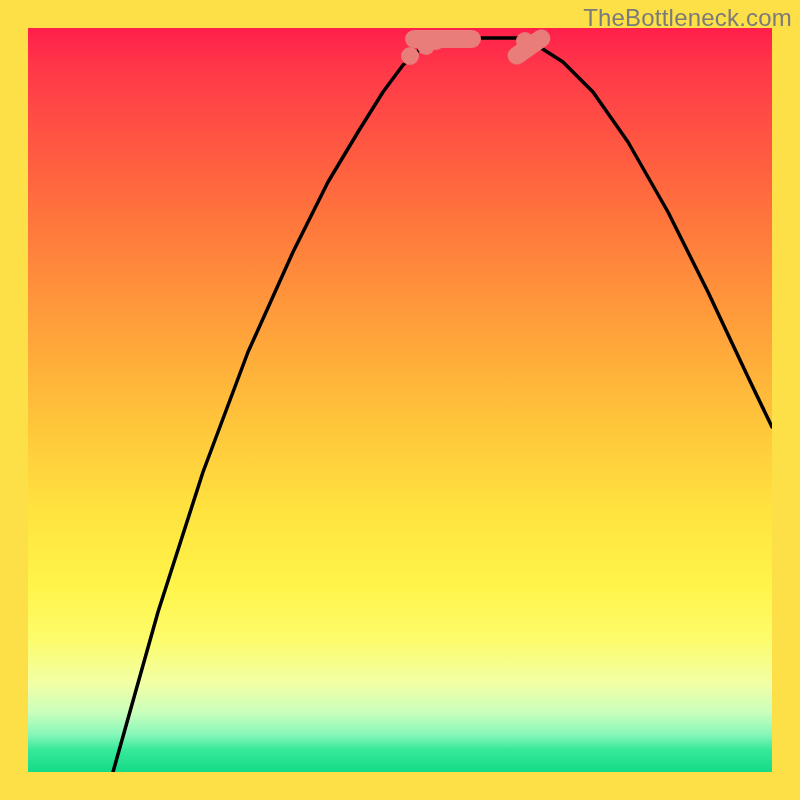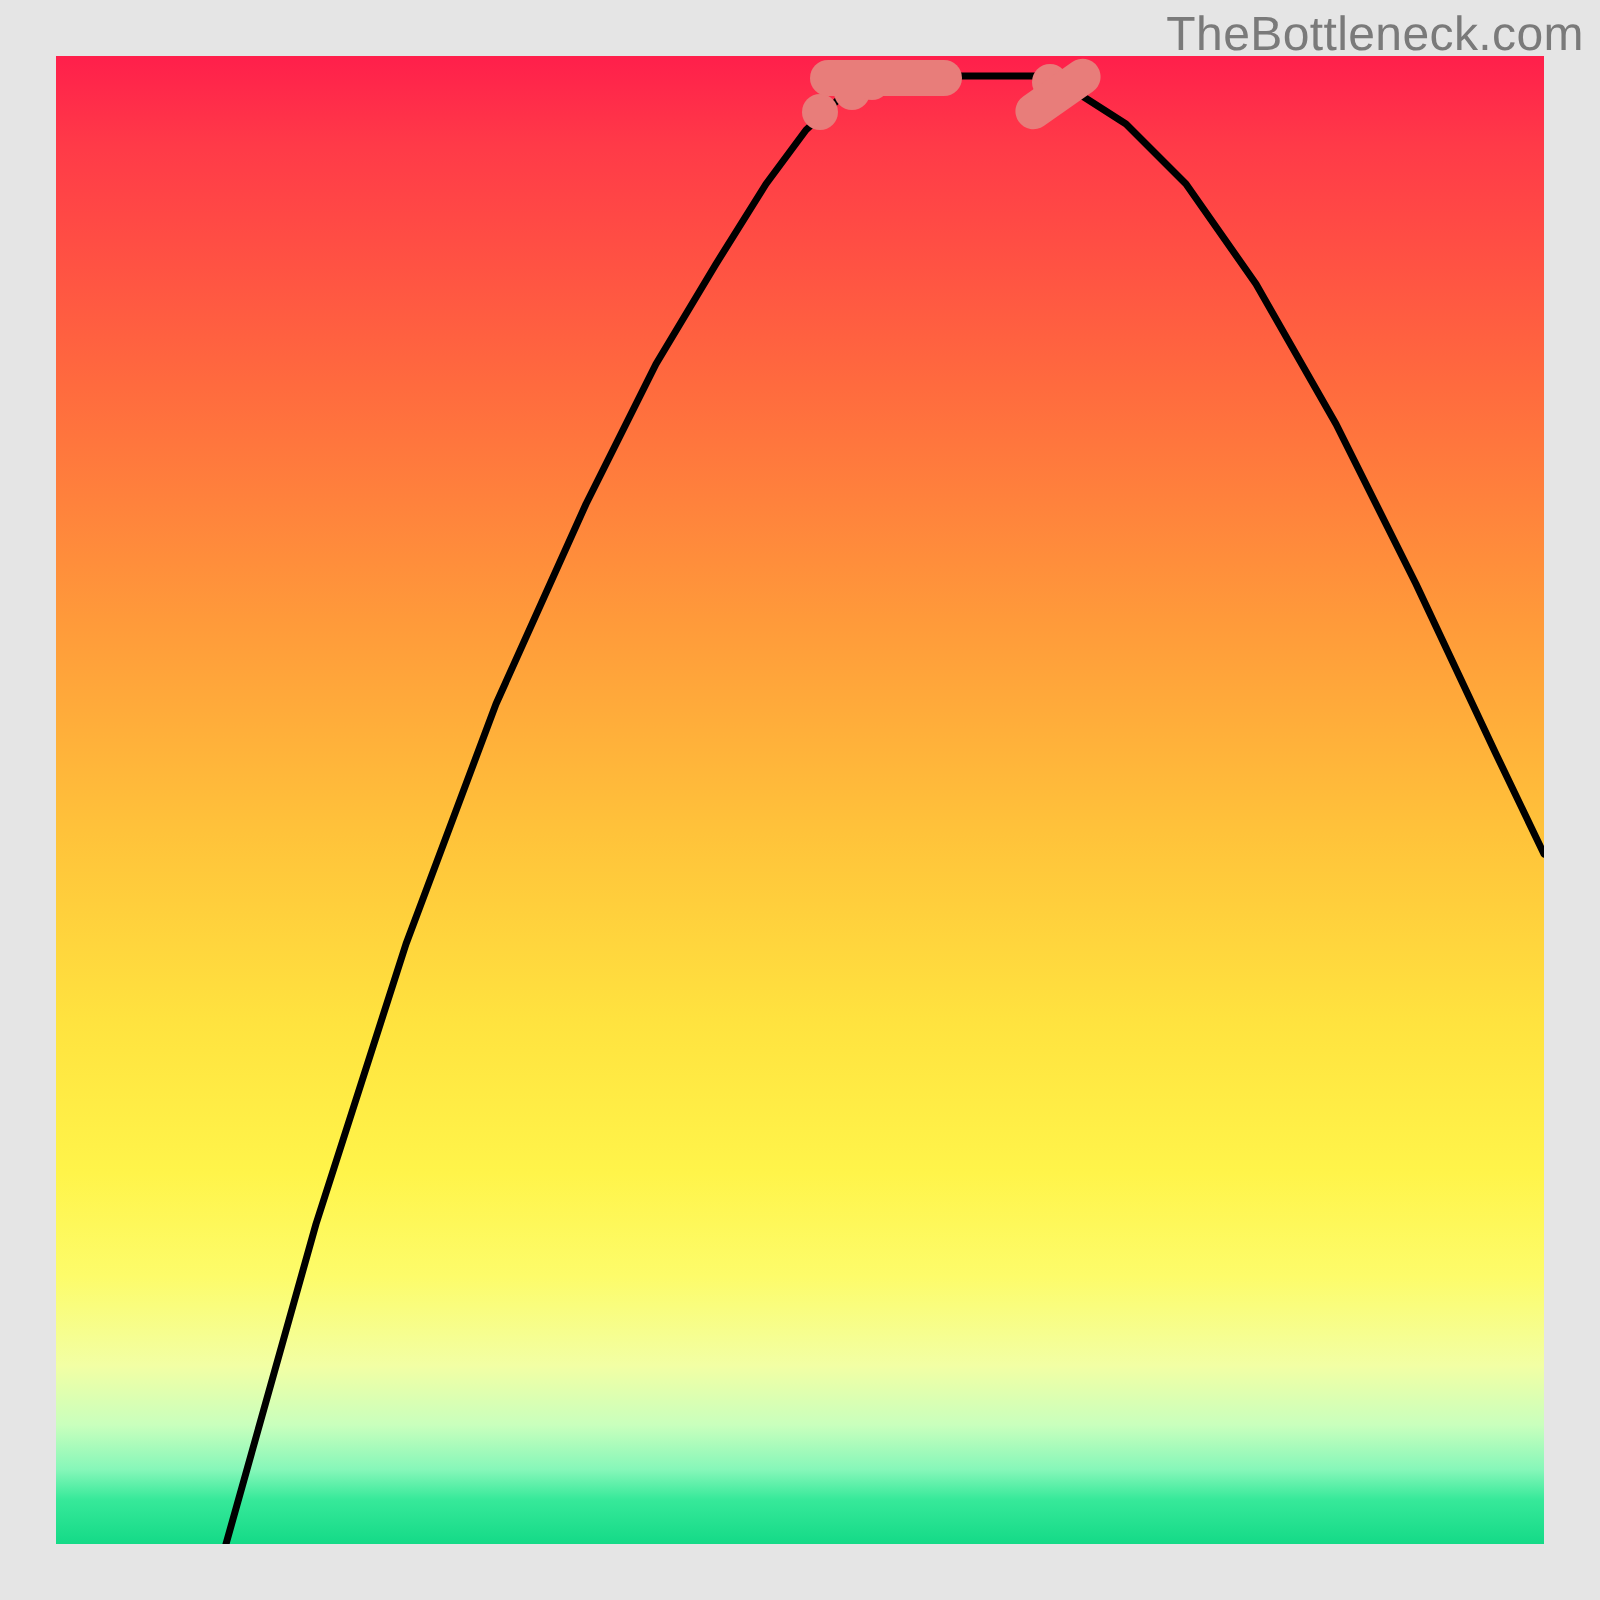--- a/index.html
+++ b/index.html
@@ -7,21 +7,21 @@
     padding: 0;
     width: 800px;
     height: 800px;
     overflow: hidden;
     font-family: Arial, Helvetica, sans-serif;
   }
   .frame {
     position: relative;
     width: 800px;
     height: 800px;
-    background: #e5e5e5;
+    background: #fde047;
   }
   .plot-area {
     position: absolute;
     left: 28px;
     top: 28px;
     width: 744px;
     height: 744px;
     overflow: hidden;
     background: linear-gradient(
       to bottom,

